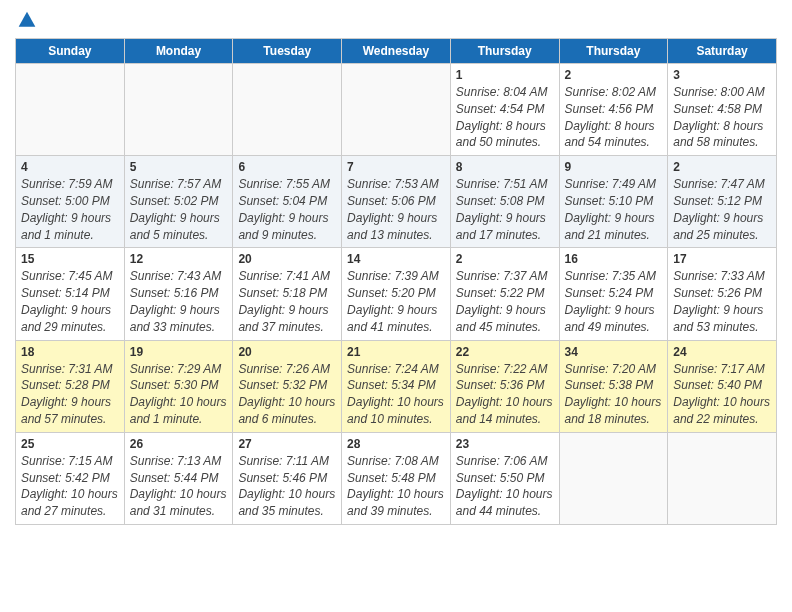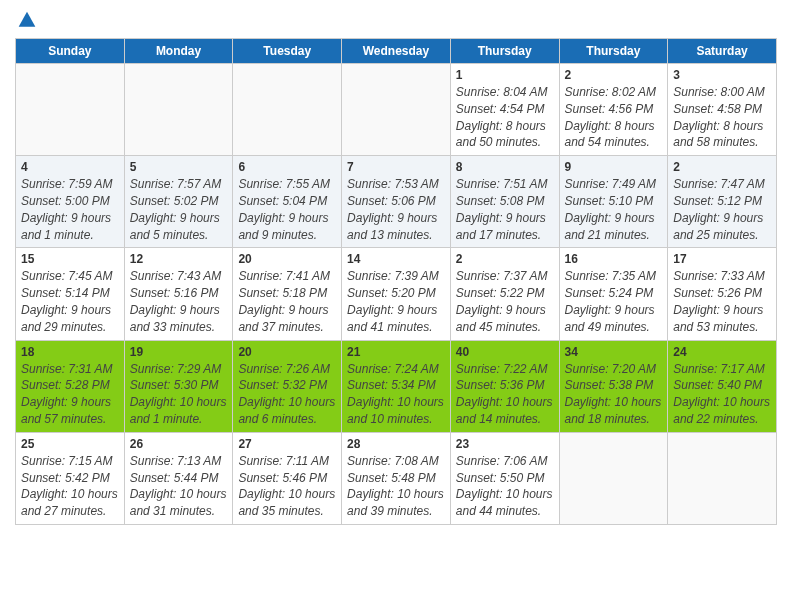--- a/index.html
+++ b/index.html
@@ -200,39 +200,39 @@
           </td>
           <td>
             <div class="day-num">16</div>
             <div class="day-info">Sunrise: 7:35 AM<br>Sunset: 5:24 PM<br>Daylight: 9 hours and 49 minutes.</div>
           </td>
           <td>
             <div class="day-num">17</div>
             <div class="day-info">Sunrise: 7:33 AM<br>Sunset: 5:26 PM<br>Daylight: 9 hours and 53 minutes.</div>
           </td>
         </tr>
-        <tr style="background: #84cc16;">
+        <tr style="background: #fef9c3;">
           <td>
             <div class="day-num">18</div>
             <div class="day-info">Sunrise: 7:31 AM<br>Sunset: 5:28 PM<br>Daylight: 9 hours and 57 minutes.</div>
           </td>
           <td>
             <div class="day-num">19</div>
             <div class="day-info">Sunrise: 7:29 AM<br>Sunset: 5:30 PM<br>Daylight: 10 hours and 1 minute.</div>
           </td>
           <td>
             <div class="day-num">20</div>
             <div class="day-info">Sunrise: 7:26 AM<br>Sunset: 5:32 PM<br>Daylight: 10 hours and 6 minutes.</div>
           </td>
           <td>
             <div class="day-num">21</div>
             <div class="day-info">Sunrise: 7:24 AM<br>Sunset: 5:34 PM<br>Daylight: 10 hours and 10 minutes.</div>
           </td>
           <td>
-            <div class="day-num">40</div>
+            <div class="day-num">22</div>
             <div class="day-info">Sunrise: 7:22 AM<br>Sunset: 5:36 PM<br>Daylight: 10 hours and 14 minutes.</div>
           </td>
           <td>
             <div class="day-num">34</div>
             <div class="day-info">Sunrise: 7:20 AM<br>Sunset: 5:38 PM<br>Daylight: 10 hours and 18 minutes.</div>
           </td>
           <td>
             <div class="day-num">24</div>
             <div class="day-info">Sunrise: 7:17 AM<br>Sunset: 5:40 PM<br>Daylight: 10 hours and 22 minutes.</div>
           </td>

